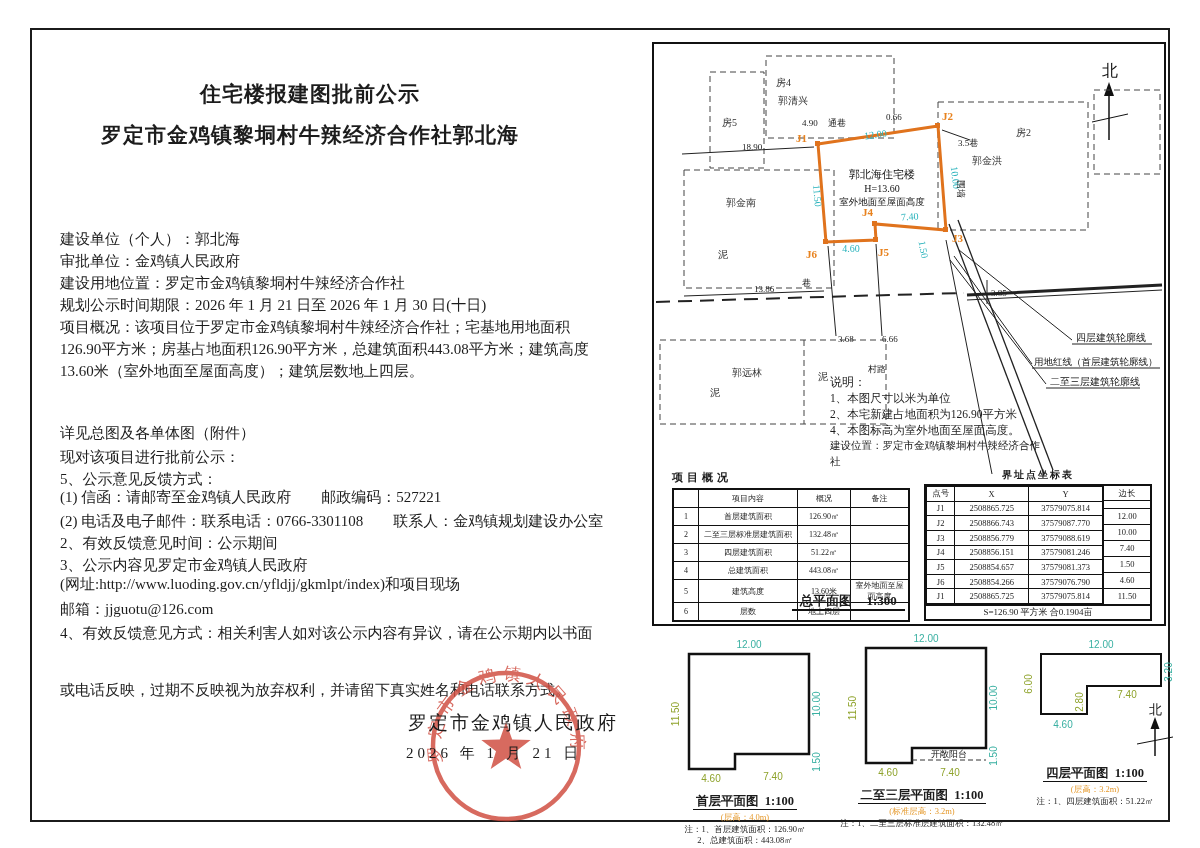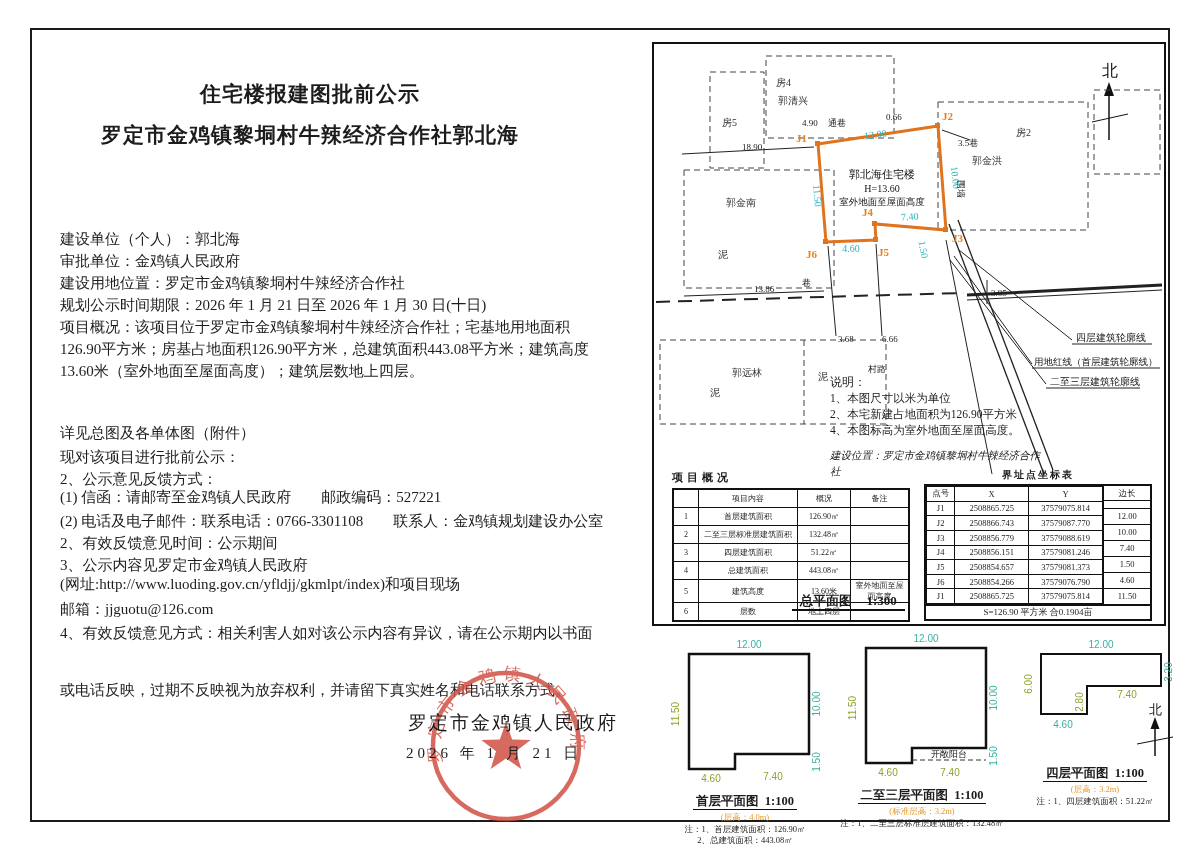--- a/index.html
+++ b/index.html
@@ -14,21 +14,21 @@
   #sign1{position:absolute;left:408px;top:710px;font-size:19px;letter-spacing:2px;z-index:5;}
   #sign2{position:absolute;left:406px;top:744px;font-size:15px;letter-spacing:4px;z-index:5;}
   #seal{position:absolute;left:418px;top:658px;width:176px;height:176px;z-index:4;opacity:.82;}
   
   #panel{position:absolute;left:652px;top:42px;width:514px;height:584px;border:2px solid #111;
     box-sizing:border-box;background:#fff;}
   #siteSvg{position:absolute;left:0;top:0;}
   #siteSvg text{font-family:"Liberation Serif","DejaVu Serif",serif;}
   .notes{position:absolute;left:176px;top:330px;width:212px;font-size:11.5px;line-height:16px;z-index:3;}
   .notes .nt{font-size:12px;}
-  .notes .nloc{font-size:10.5px;margin-top:10px;font-style:italic;}
+  .notes .nloc{font-size:10.5px;margin-top:0;}
   
   #ptable{position:absolute;left:18px;top:426px;width:240px;z-index:3;}
   #ptable .ttl{font-size:11px;font-weight:bold;letter-spacing:4px;margin-bottom:3px;}
   #ptable table{border-collapse:collapse;width:238px;border:2px solid #111;}
   #ptable td,#ptable th{border:1px solid #111;font-size:8px;text-align:center;height:17px;
     font-weight:normal;padding:0 1px;}
   
   #ctable{position:absolute;left:270px;top:424px;width:228px;z-index:3;}
   #ctable .ttl{text-align:center;font-size:10px;font-weight:bold;letter-spacing:2px;margin-bottom:2px;}
   .ct-body{display:flex;border:2px solid #111;}
@@ -73,21 +73,21 @@
     <div>审批单位：金鸡镇人民政府</div>
     <div>建设用地位置：罗定市金鸡镇黎垌村牛辣经济合作社</div>
     <div>规划公示时间期限：2026 年 1 月 21 日至  2026  年 1 月 30 日(十日)</div>
     <div>项目概况：该项目位于罗定市金鸡镇黎垌村牛辣经济合作社；宅基地用地面积</div>
     <div>126.90平方米；房基占地面积126.90平方米，总建筑面积443.08平方米；建筑高度</div>
     <div>13.60米（室外地面至屋面高度）；建筑层数地上四层。</div>
   </div>
 
   <div class="bl" style="top:448px">现对该项目进行批前公示：</div>
   <div class="bl" style="top:424px">详见总图及各单体图（附件）</div>
-  <div class="bl" style="top:470px">2、公示意见反馈方式：</div>
+  <div class="bl" style="top:470px">5、公示意见反馈方式：</div>
   <div class="bl" style="top:488px">(1) 信函：请邮寄至金鸡镇人民政府　　邮政编码：527221</div>
   <div class="bl" style="top:512px">(2) 电话及电子邮件：联系电话：0766-3301108　　联系人：金鸡镇规划建设办公室</div>
   <div class="bl" style="top:534px">2、有效反馈意见时间：公示期间</div>
   <div class="bl" style="top:556px">3、公示内容见罗定市金鸡镇人民政府</div>
   <div class="bl" style="top:575px">(网址:http://www.luoding.gov.cn/yfldjj/gkmlpt/index)和项目现场</div>
   <div class="bl" style="top:600px">邮箱：jjguotu@126.com</div>
   <div class="bl" style="top:624px">4、有效反馈意见方式：相关利害人如对该公示内容有异议，请在公示期内以书面</div>
   <div class="bl" style="top:681px">或电话反映，过期不反映视为放弃权利，并请留下真实姓名和电话联系方式。</div>
 
   <div id="sign1">罗定市金鸡镇人民政府</div>

